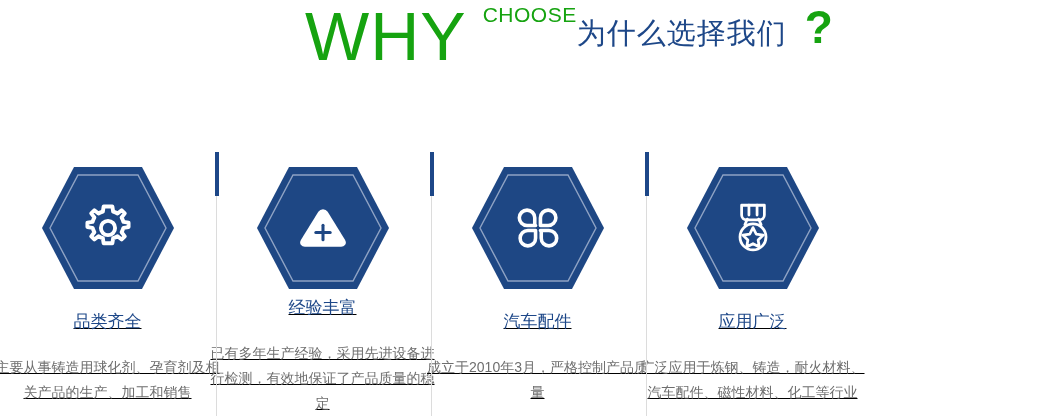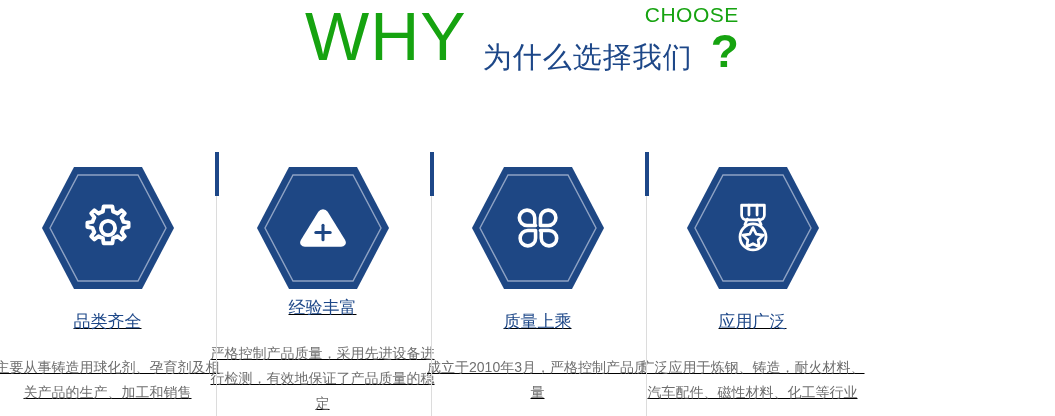--- a/index.html
+++ b/index.html
@@ -33,21 +33,21 @@
   .why-word {
     font-size: 68px;
     line-height: 72px;
     font-weight: 400;
     color: #16a310;
     letter-spacing: 1px;
     font-family: "Liberation Sans", "DejaVu Sans", sans-serif;
   }
   .header-stack {
     display: flex;
-    flex-direction: column;
+    flex-direction: row;
     margin-left: 16px;
     padding-top: 3px;
     text-align: right;
   }
   .choose-word {
     font-size: 21px;
     line-height: 24px;
     color: #16a310;
     letter-spacing: 0.5px;
   }
@@ -211,21 +211,21 @@
         <svg width="58" height="52" viewBox="0 0 64 58">
           <path d="M32 8 q3.4 0 5.2 2.8 L56.5 42 q2 3.4 0 6 -1.4 1.8 -4.2 1.8 H11.7 q-2.8 0 -4.2-1.8 -2-2.6 0-6 L26.8 10.8 Q28.6 8 32 8 z" fill="#ffffff"></path>
           <g stroke="#1e4784" stroke-width="3.4" stroke-linecap="round">
             <line x1="32" y1="26" x2="32" y2="42"></line>
             <line x1="24" y1="34" x2="40" y2="34"></line>
           </g>
         </svg>
       </div>
     </div>
     <div class="card-title">经验丰富</div>
-    <div class="card-desc">严格控制产品质量，采用先进设备进行检测，有效地保证了产品质量的稳定</div>
+    <div class="card-desc">已有多年生产经验，采用先进设备进行检测，有效地保证了产品质量的稳定</div>
   </div>
 
   <div class="col">
     <div class="divider">
       <div class="seg-blue"></div>
       <div class="seg-grey"></div>
     </div>
     <div class="hex-wrap">
       <div class="hex">
         <svg width="136" height="126" viewBox="0 0 136 126">
@@ -237,21 +237,21 @@
         <svg width="52" height="52" viewBox="0 0 64 64">
           <g fill="none" stroke="#ffffff" stroke-width="4.4" stroke-linejoin="round" stroke-linecap="round">
             <path d="M29 29 H18.5 a9.5 9.5 0 1 1 9.5-9.5 V29 z"></path>
             <path d="M35 29 V19.5 a9.5 9.5 0 1 1 9.5 9.5 H35 z"></path>
             <path d="M29 35 v9.5 a9.5 9.5 0 1 1 -9.5-9.5 H29 z"></path>
             <path d="M35 35 h10.5 a9.5 9.5 0 1 1 -9.5 9.5 V35 z"></path>
           </g>
         </svg>
       </div>
     </div>
-    <div class="card-title">质量上乘</div>
+    <div class="card-title">汽车配件</div>
     <div class="card-desc">成立于2010年3月，严格控制产品质量</div>
   </div>
 
   <div class="col">
     <div class="divider">
       <div class="seg-blue"></div>
       <div class="seg-grey"></div>
     </div>
     <div class="hex-wrap">
       <div class="hex">

